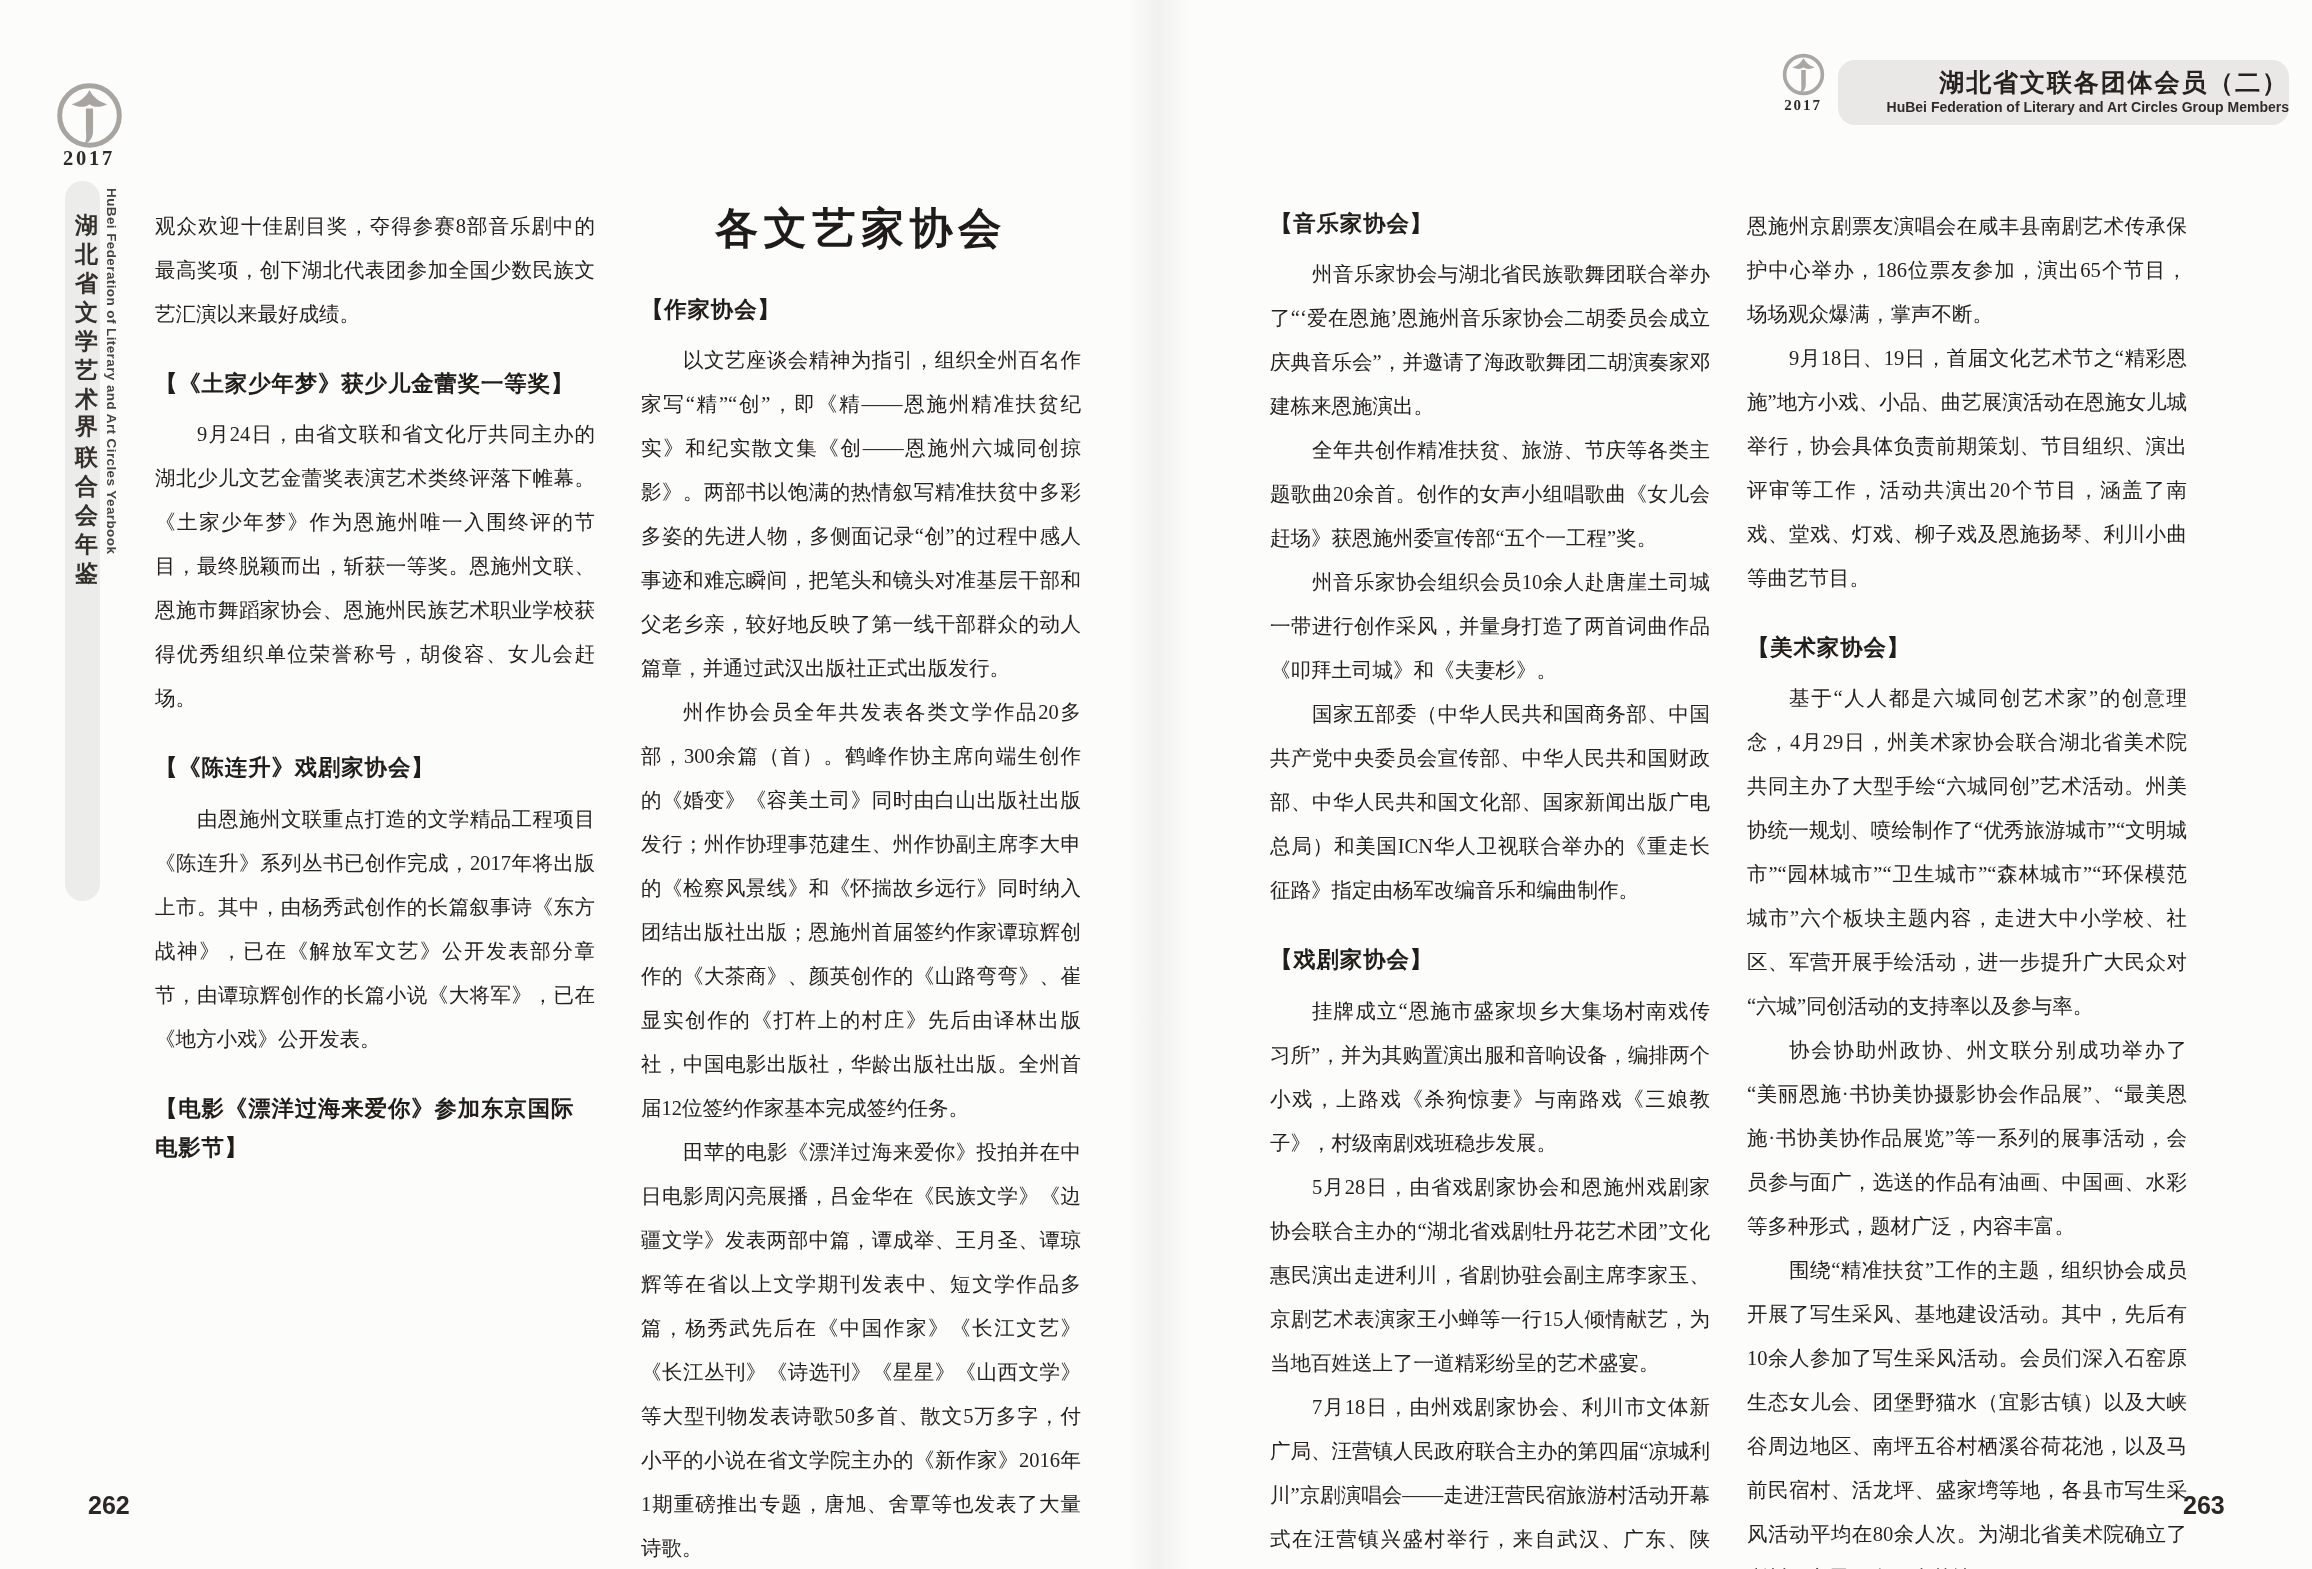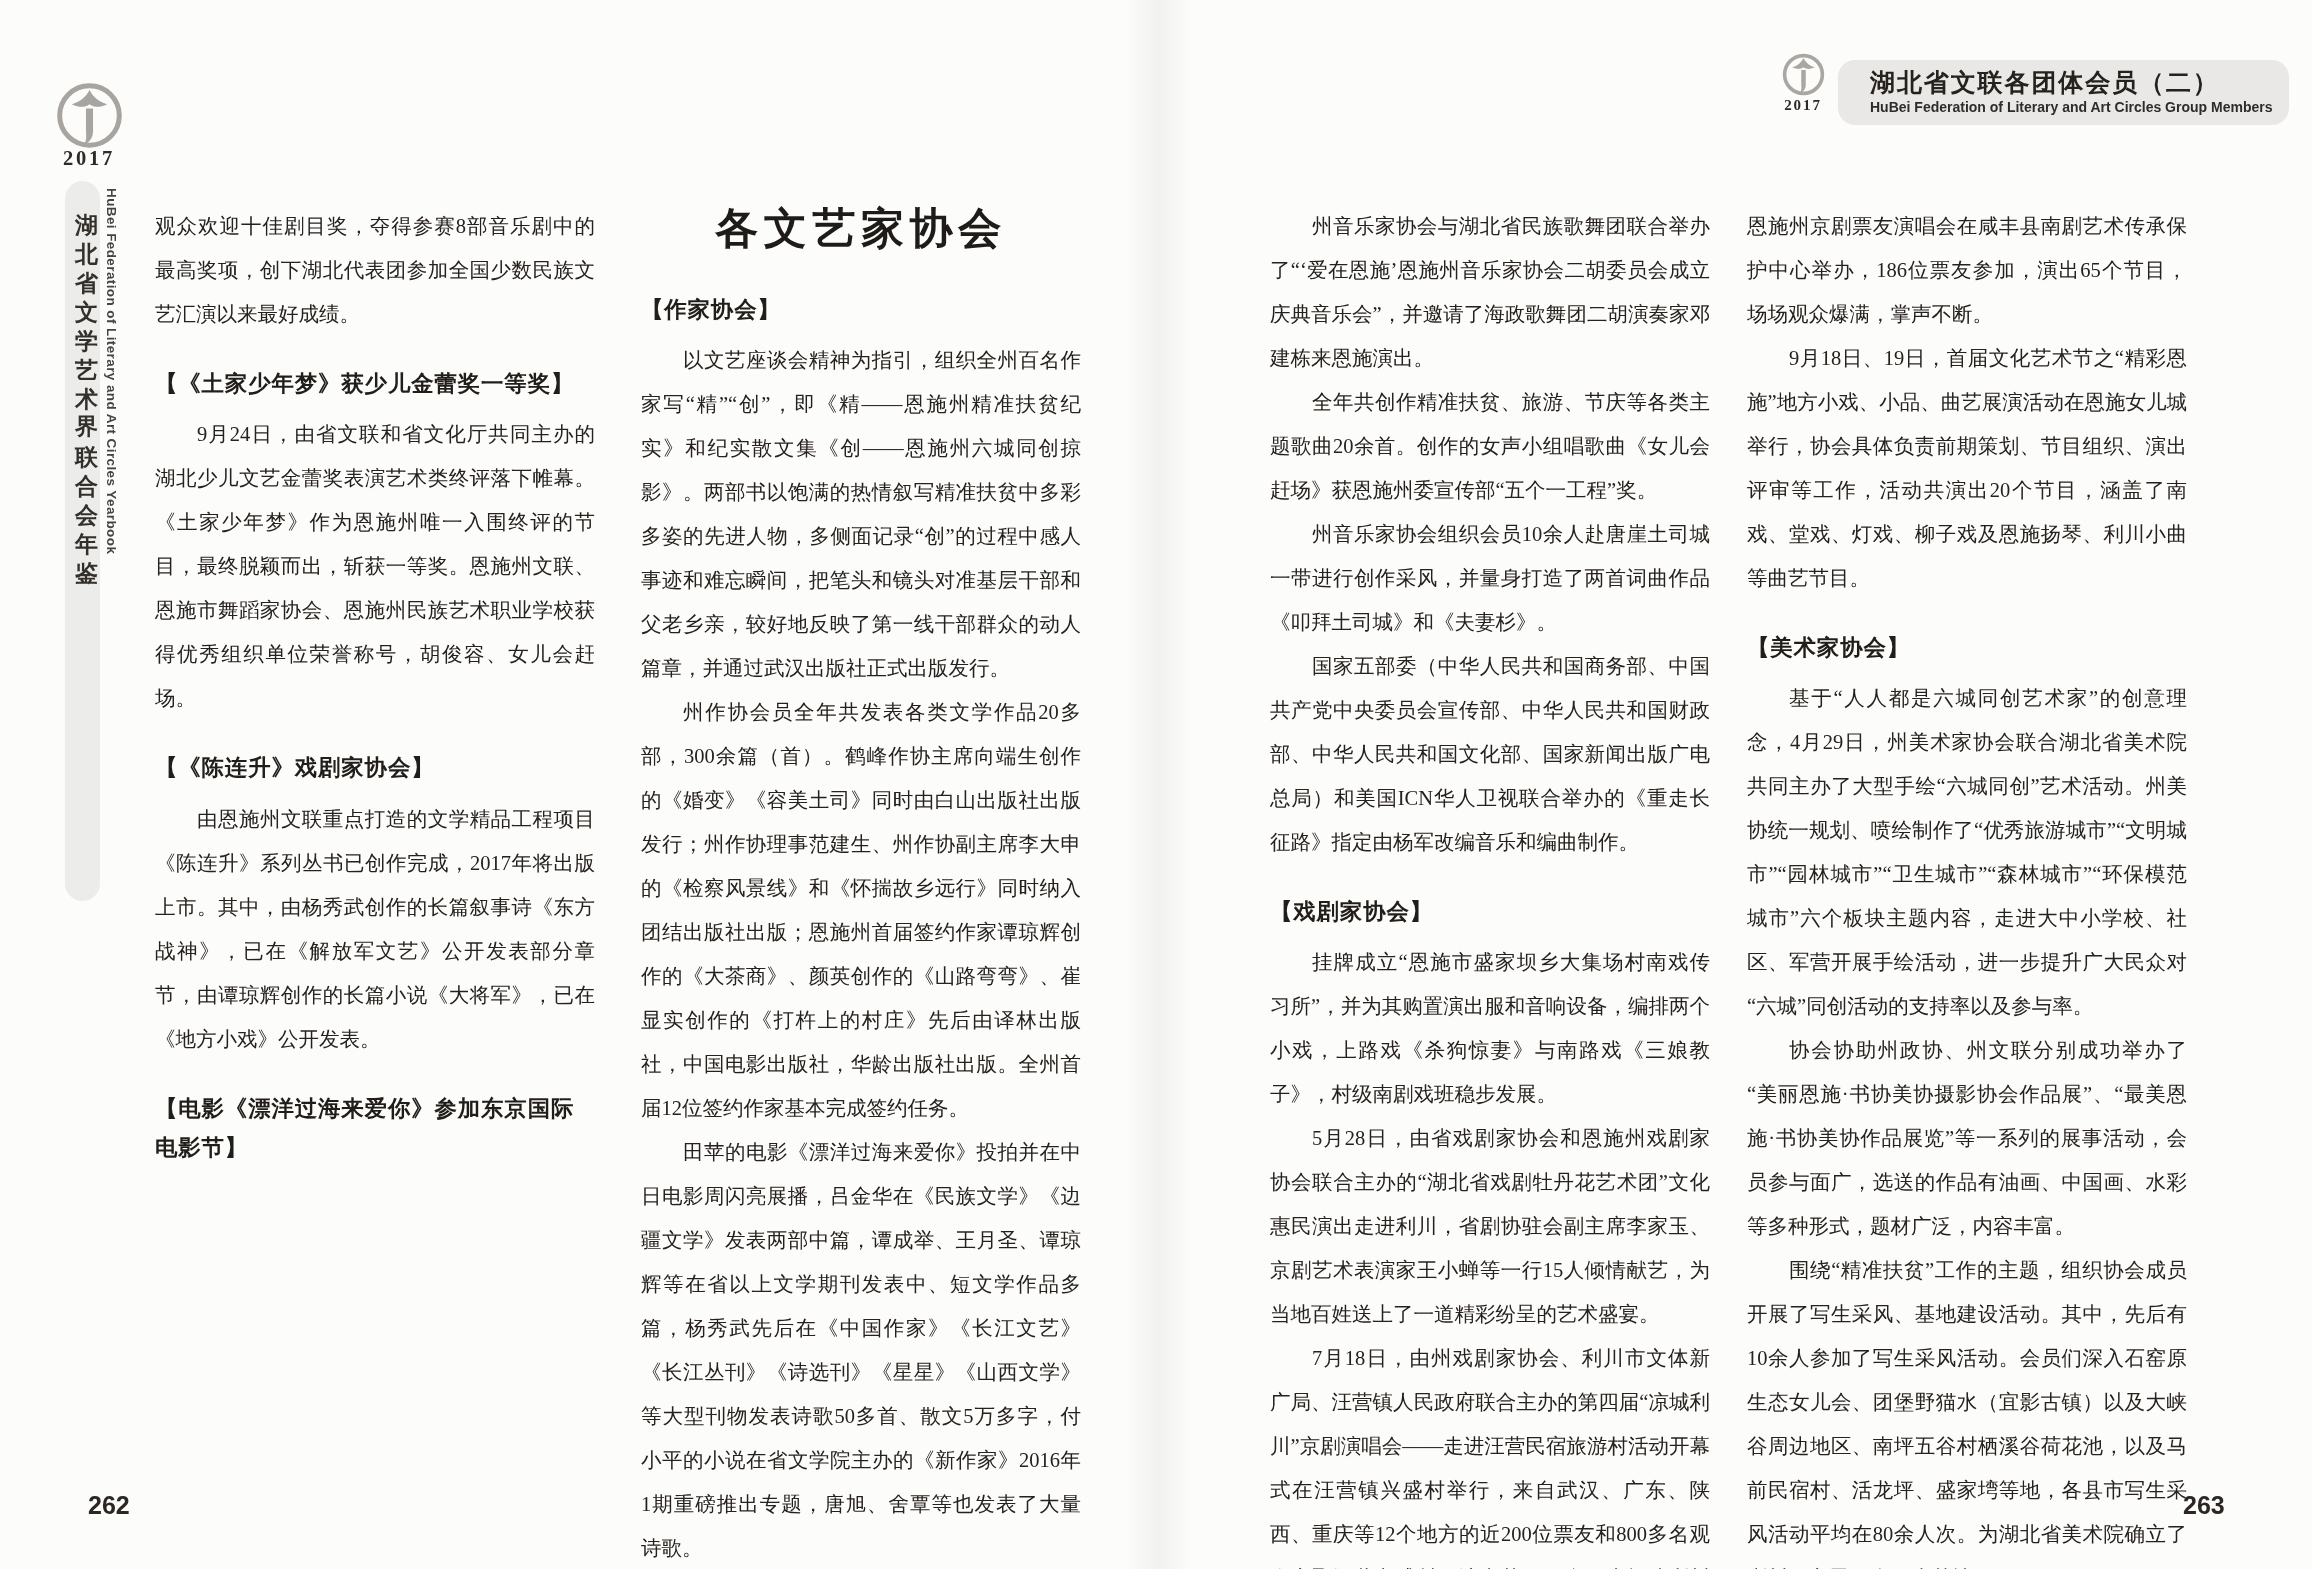--- a/index.html
+++ b/index.html
@@ -20,21 +20,21 @@
     writing-mode:vertical-rl;text-orientation:upright;
     font-size:23px;font-weight:bold;letter-spacing:29px;color:#332f2b;}
   .side-en{position:absolute;left:104px;top:188px;height:746px;
     writing-mode:vertical-rl;font-family:"Liberation Sans",sans-serif;
     font-weight:bold;font-size:13.5px;letter-spacing:0.4px;color:#474340;}
   
   .logo-right{position:absolute;left:1781px;top:52px;width:45px;height:45px;}
   .year-right{position:absolute;left:1773px;top:97px;width:60px;text-align:center;
     font-weight:bold;font-size:15px;letter-spacing:1.9px;color:#2e2a26;}
   .header-pill{position:absolute;left:1838px;top:60px;width:451px;height:65px;
-    background:#e9e8e6;border-radius:17px;box-sizing:border-box;padding:6.5px 0 0 32px;}
+    background:#e9e8e6;border-radius:17px;box-sizing:border-box;padding:6.5px 0 0 32px;text-align:right;}
   .header-cn{font-family:"Liberation Sans",sans-serif;font-weight:bold;
     font-size:25px;line-height:30px;letter-spacing:1.9px;color:#25211d;}
   .header-en{font-family:"Liberation Sans",sans-serif;font-weight:bold;
     font-size:14px;line-height:20.5px;color:#2f2b28;}
   
   .col{position:absolute;width:440px;top:188px;
     font-size:20.5px;line-height:44px;text-align:justify;
     text-justify:inter-ideograph;word-break:break-all;color:#26211d;}
   #col1{left:155px;} #col2{left:641px;top:185px;} #col3{left:1270px;} #col4{left:1747px;}
   .blk{margin:0;}
@@ -93,20 +93,21 @@
     </div>
   <div class="col" id="col2">
       <div class="blk chapter-title">各文艺家协会</div>
       <div class="blk entry-heading">【作家协会】</div>
       <div class="blk para">以文艺座谈会精神为指引，组织全州百名作家写“精”“创”，即《精——恩施州精准扶贫纪实》和纪实散文集《创——恩施州六城同创掠影》。两部书以饱满的热情叙写精准扶贫中多彩多姿的先进人物，多侧面记录“创”的过程中感人事迹和难忘瞬间，把笔头和镜头对准基层干部和父老乡亲，较好地反映了第一线干部群众的动人篇章，并通过武汉出版社正式出版发行。</div>
       <div class="blk para">州作协会员全年共发表各类文学作品20多部，300余篇（首）。鹤峰作协主席向端生创作的《婚变》《容美土司》同时由白山出版社出版发行；州作协理事范建生、州作协副主席李大申的《检察风景线》和《怀揣故乡远行》同时纳入团结出版社出版；恩施州首届签约作家谭琼辉创作的《大茶商》、颜英创作的《山路弯弯》、崔显实创作的《打杵上的村庄》先后由译林出版社，中国电影出版社，华龄出版社出版。全州首届12位签约作家基本完成签约任务。</div>
       <div class="blk para">田苹的电影《漂洋过海来爱你》投拍并在中日电影周闪亮展播，吕金华在《民族文学》《边疆文学》发表两部中篇，谭成举、王月圣、谭琼辉等在省以上文学期刊发表中、短文学作品多篇，杨秀武先后在《中国作家》《长江文艺》《长江丛刊》《诗选刊》《星星》《山西文学》等大型刊物发表诗歌50多首、散文5万多字，付小平的小说在省文学院主办的《新作家》2016年1期重磅推出专题，唐旭、舍覃等也发表了大量诗歌。</div>
       <div class="blk para">州作家协会会员向远志的小说《风云湘鄂西》、彭承忠的小说《天地共一春》、胡礼忠的诗集《乡愁安魂曲》入选中国作家协会2016年度全国少数民族文学重点作品扶持项目。</div>
     </div>
   <div class="col" id="col3">
+      <div class="blk entry-heading">【音乐家协会】</div>
       <div class="blk para">州音乐家协会与湖北省民族歌舞团联合举办了“‘爱在恩施’恩施州音乐家协会二胡委员会成立庆典音乐会”，并邀请了海政歌舞团二胡演奏家邓建栋来恩施演出。</div>
       <div class="blk para">全年共创作精准扶贫、旅游、节庆等各类主题歌曲20余首。创作的女声小组唱歌曲《女儿会赶场》获恩施州委宣传部“五个一工程”奖。</div>
       <div class="blk para">州音乐家协会组织会员10余人赴唐崖土司城一带进行创作采风，并量身打造了两首词曲作品《叩拜土司城》和《夫妻杉》。</div>
       <div class="blk para">国家五部委（中华人民共和国商务部、中国共产党中央委员会宣传部、中华人民共和国财政部、中华人民共和国文化部、国家新闻出版广电总局）和美国ICN华人卫视联合举办的《重走长征路》指定由杨军改编音乐和编曲制作。</div>
       <div class="blk entry-heading">【戏剧家协会】</div>
       <div class="blk para">挂牌成立“恩施市盛家坝乡大集场村南戏传习所”，并为其购置演出服和音响设备，编排两个小戏，上路戏《杀狗惊妻》与南路戏《三娘教子》，村级南剧戏班稳步发展。</div>
       <div class="blk para">5月28日，由省戏剧家协会和恩施州戏剧家协会联合主办的“湖北省戏剧牡丹花艺术团”文化惠民演出走进利川，省剧协驻会副主席李家玉、京剧艺术表演家王小蝉等一行15人倾情献艺，为当地百姓送上了一道精彩纷呈的艺术盛宴。</div>
       <div class="blk para">7月18日，由州戏剧家协会、利川市文体新广局、汪营镇人民政府联合主办的第四届“凉城利川”京剧演唱会——走进汪营民宿旅游村活动开幕式在汪营镇兴盛村举行，来自武汉、广东、陕西、重庆等12个地方的近200位票友和800多名观众齐聚汪营兴盛村，演出节目46个，为打造利川民宿旅游活动起到了很好的宣传作用。</div>
     </div>
   <div class="col" id="col4">

